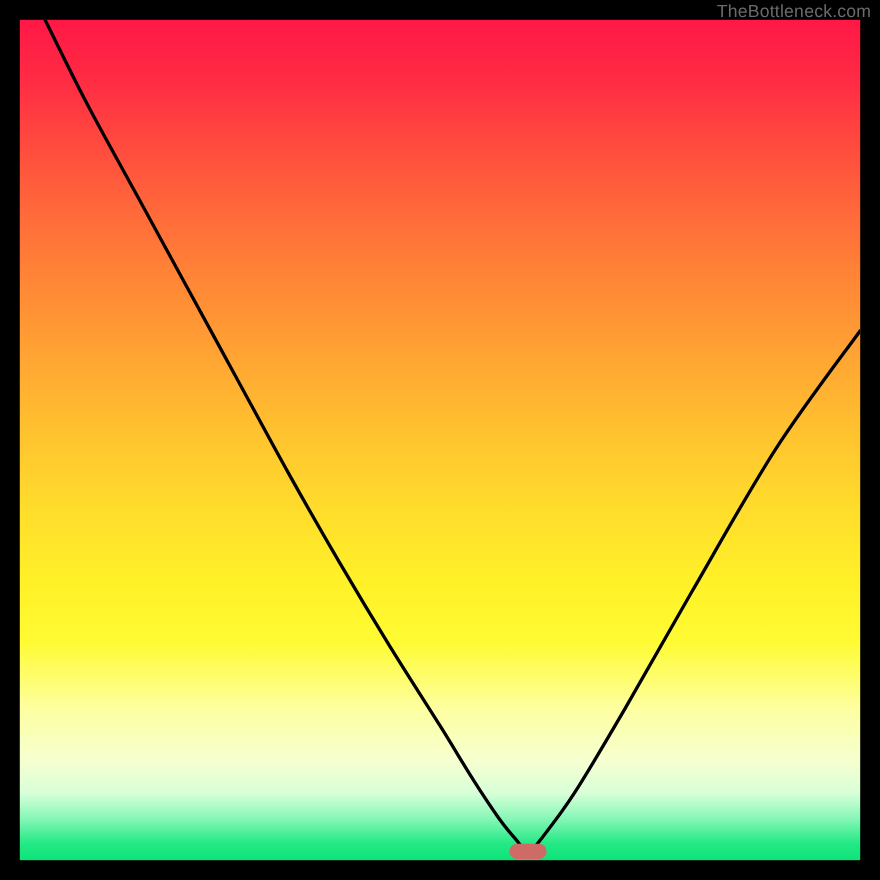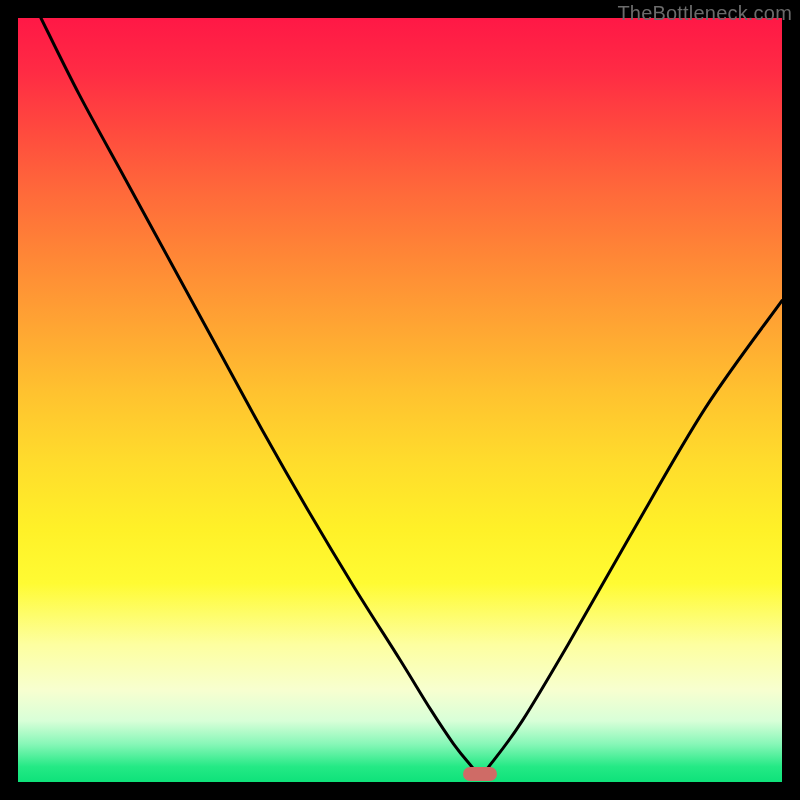--- a/index.html
+++ b/index.html
@@ -56,21 +56,21 @@
     height: 14px;
     border-radius: 7px;
     background: #cf6b66;
     transform: translate(-50%, -50%);
   }
   .watermark {
     position: absolute;
     top: 2px;
     right: 8px;
     color: #6b6b6b;
-    font-size: 20px;
+    font-size: 16px;
     letter-spacing: 0.2px;
     user-select: none;
   }
 </style>
 </head>
 <body>
 
 <div class="frame">
   <div class="plot-area">
     <svg class="curve" viewBox="0 0 764 764" preserveAspectRatio="none">

